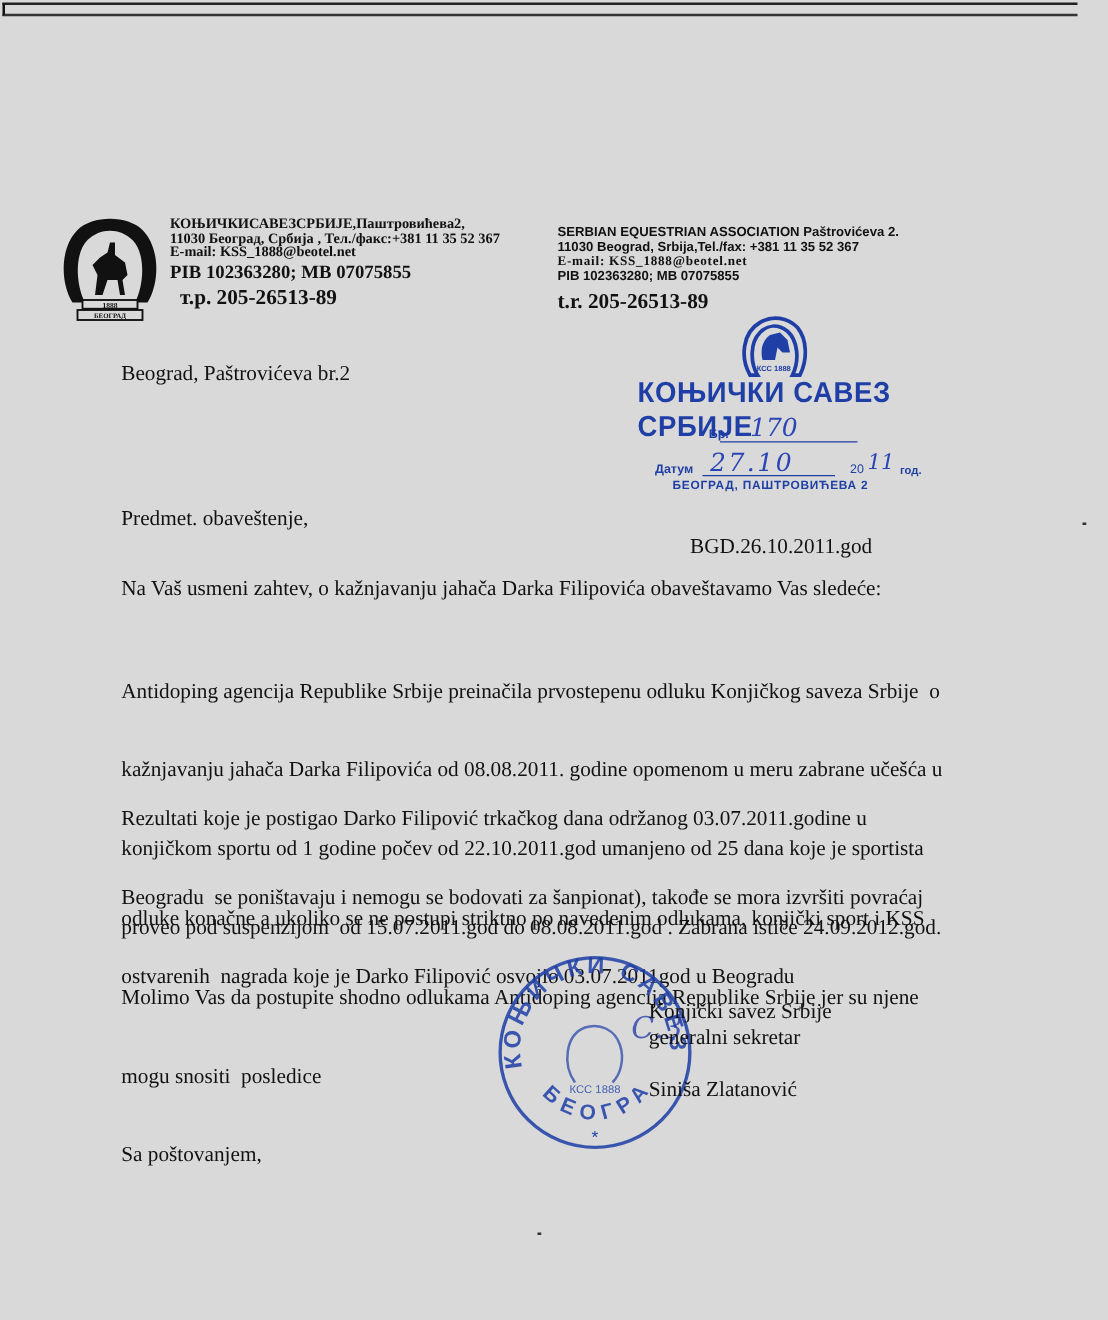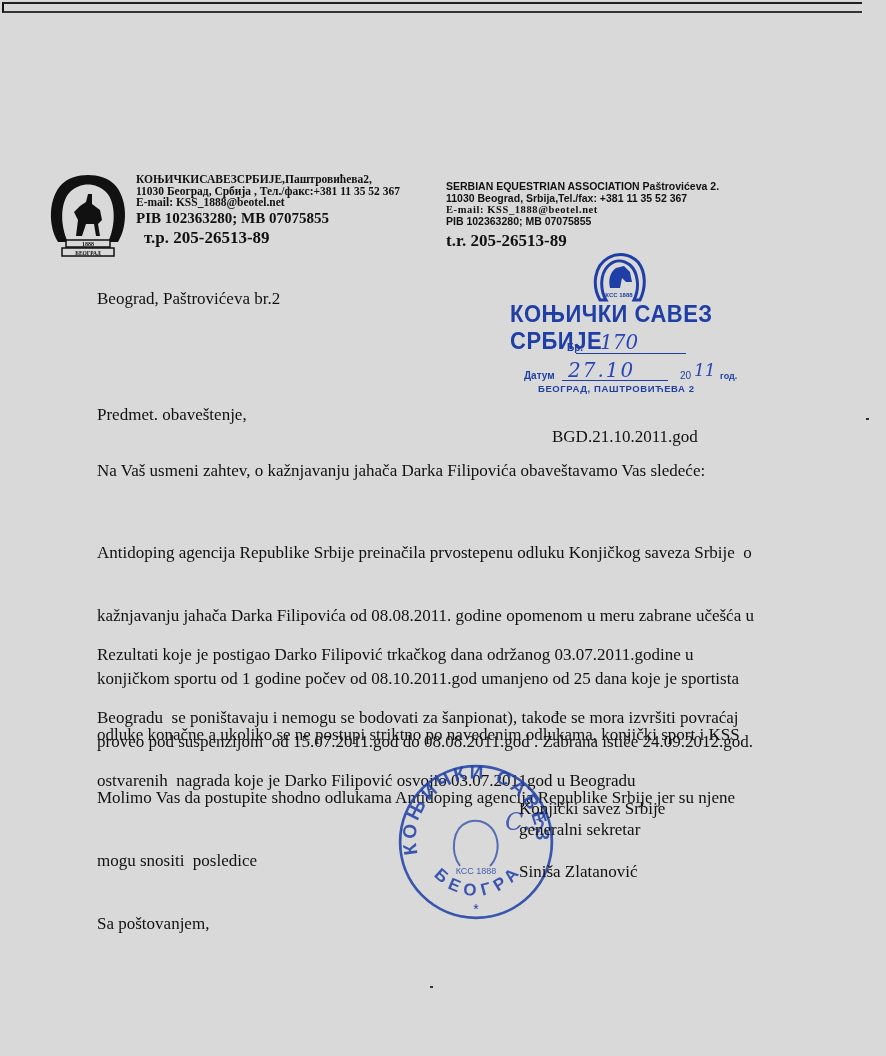--- a/index.html
+++ b/index.html
@@ -99,28 +99,28 @@
   <div class="year-val">11</div>
   <div class="god">год.</div>
   <div class="addr">БЕОГРАД, ПАШТРОВИЋЕВА 2</div>
 </div>
 
 <div class="recipient">
   <div>Beograd, Paštrovićeva br.2</div>
 </div>
 
 <div class="subject">Predmet. obaveštenje,</div>
-<div class="date-line">BGD.21.10.2011.god</div>
+<div class="date-line">BGD.26.10.2011.god</div>
 
 <div class="para p-intro">Na Vaš usmeni zahtev, o kažnjavanju jahača Darka Filipovića obaveštavamo Vas sledeće:</div>
 
 <div class="para p1">
   <div>Antidoping agencija Republike Srbije preinačila prvostepenu odluku Konjičkog saveza Srbije  o</div>
   <div>kažnjavanju jahača Darka Filipovića od 08.08.2011. godine opomenom u meru zabrane učešća u</div>
-  <div>konjičkom sportu od 1 godine počev od 08.10.2011.god umanjeno od 25 dana koje je sportista</div>
+  <div>konjičkom sportu od 1 godine počev od 22.10.2011.god umanjeno od 25 dana koje je sportista</div>
   <div>proveo pod suspenzijom  od 15.07.2011.god do 08.08.2011.god . Zabrana ističe 24.09.2012.god.</div>
 </div>
 
 <div class="para p2">
   <div>Rezultati koje je postigao Darko Filipović trkačkog dana održanog 03.07.2011.godine u</div>
   <div>Beogradu  se poništavaju i nemogu se bodovati za šanpionat), takođe se mora izvršiti povraćaj</div>
   <div>ostvarenih  nagrada koje je Darko Filipović osvojio 03.07.2011god u Beogradu</div>
 </div>
 
 <div class="para p3">

